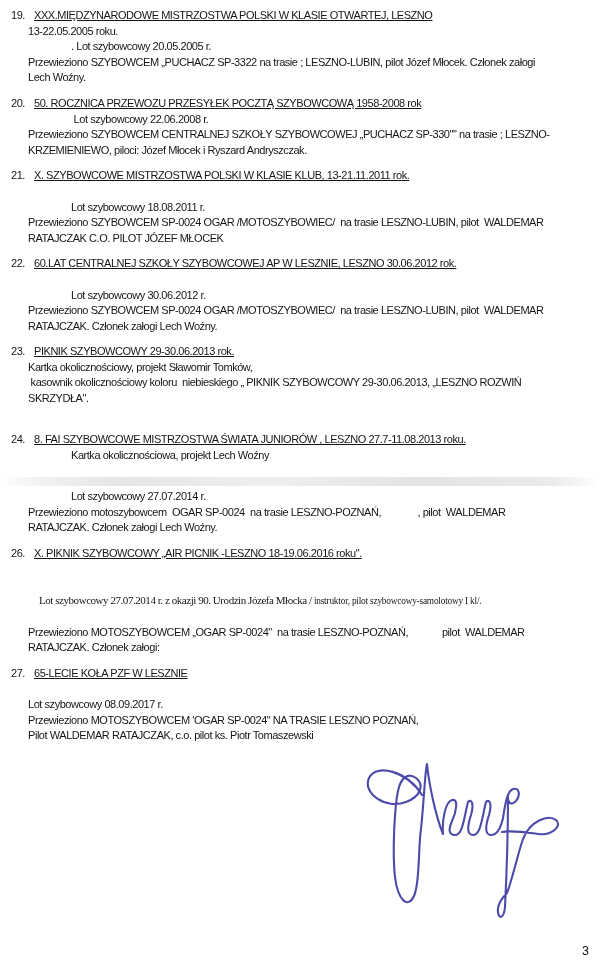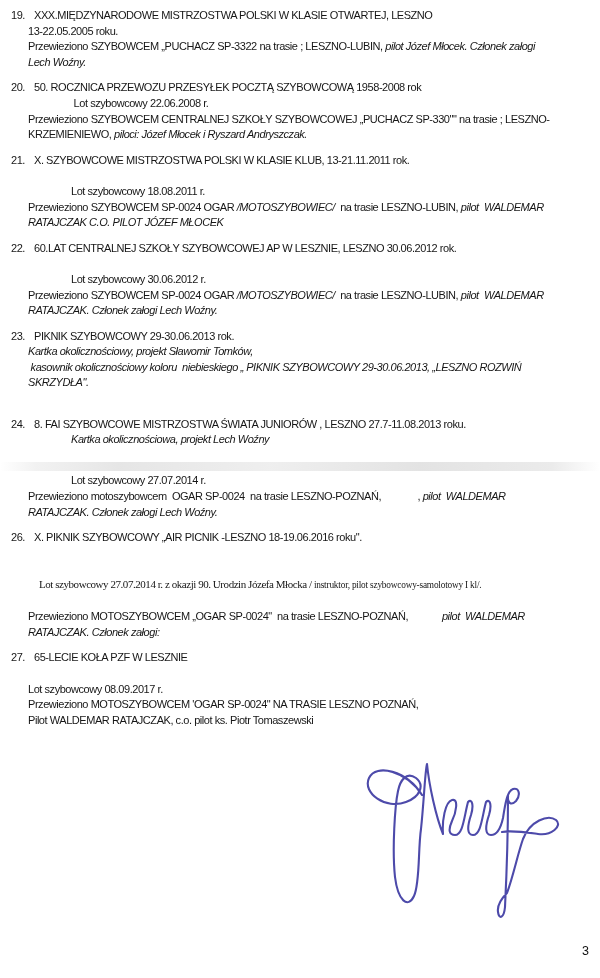--- a/index.html
+++ b/index.html
@@ -13,26 +13,26 @@
   }
   .doc {
     padding: 8px 8px 0 11px;
     font-size: 11px;
     line-height: 15.6px;
     letter-spacing: -0.45px;
   }
   .item { margin-bottom: 10px; }
   .title-row { display: flex; white-space: pre; }
   .num { flex: none; width: 23px; }
-  .title { white-space: pre; }
+  .title { white-space: pre; text-decoration: underline; }
   .line { white-space: pre; min-height: 15.6px; }
   .ind-0 { padding-left: 17px; }
   .ind-1 { padding-left: 28px; font-family: Liberation Serif, serif; }
   .ind-2 { padding-left: 60px; }
-  .seg-i { font-style: italic; }
+  .seg-i { }
   .seg-sm { font-size: 9.3px; letter-spacing: -0.2px; }
   .blank { height: 15.6px; }
   .smudge {
     margin-left: -11px; margin-right: -8px;
     background: linear-gradient(90deg,
       rgba(0,0,0,0) 0%, rgba(125,125,125,0.10) 6%,
       rgba(128,128,128,0.20) 20%, rgba(140,140,140,0.14) 45%,
       rgba(128,128,128,0.22) 70%, rgba(130,130,130,0.16) 92%,
       rgba(0,0,0,0) 100%);
     background-size: 100% 9px;
@@ -51,20 +51,21 @@
     color: #111;
   }
 </style>
 </head>
 <body style="background: rgb(255, 255, 255); color: rgb(22, 22, 22);">
 
 <div class="doc">
     <div class="item">
       <div class="title-row"><span class="num">19.</span><span class="title">XXX.MIĘDZYNARODOWE MISTRZOSTWA POLSKI W KLASIE OTWARTEJ, LESZNO</span></div>
       <div class="line ind-0"><span class="seg-n">13-22.05.2005 roku.</span></div>
+      <div class="line ind-2"><span class="seg-n">. Lot szybowcowy 20.05.2005 r.</span></div>
       <div class="line ind-0"><span class="seg-n">Przewieziono SZYBOWCEM „PUCHACZ SP-3322 na trasie ; LESZNO-LUBIN, </span><span class="seg-i">pilot Józef Młocek. Członek załogi</span></div>
       <div class="line ind-0"><span class="seg-i">Lech Woźny.</span></div>
     </div>
     <div class="item">
       <div class="title-row"><span class="num">20.</span><span class="title">50. ROCZNICA PRZEWOZU PRZESYŁEK POCZTĄ SZYBOWCOWĄ 1958-2008 rok</span></div>
       <div class="line ind-2"><span class="seg-n"> Lot szybowcowy 22.06.2008 r.</span></div>
       <div class="line ind-0"><span class="seg-n">Przewieziono SZYBOWCEM CENTRALNEJ SZKOŁY SZYBOWCOWEJ „PUCHACZ SP-330"" na trasie ; LESZNO-</span></div>
       <div class="line ind-0"><span class="seg-n">KRZEMIENIEWO, </span><span class="seg-i">piloci: Józef Młocek i Ryszard Andryszczak.</span></div>
     </div>
     <div class="item">

